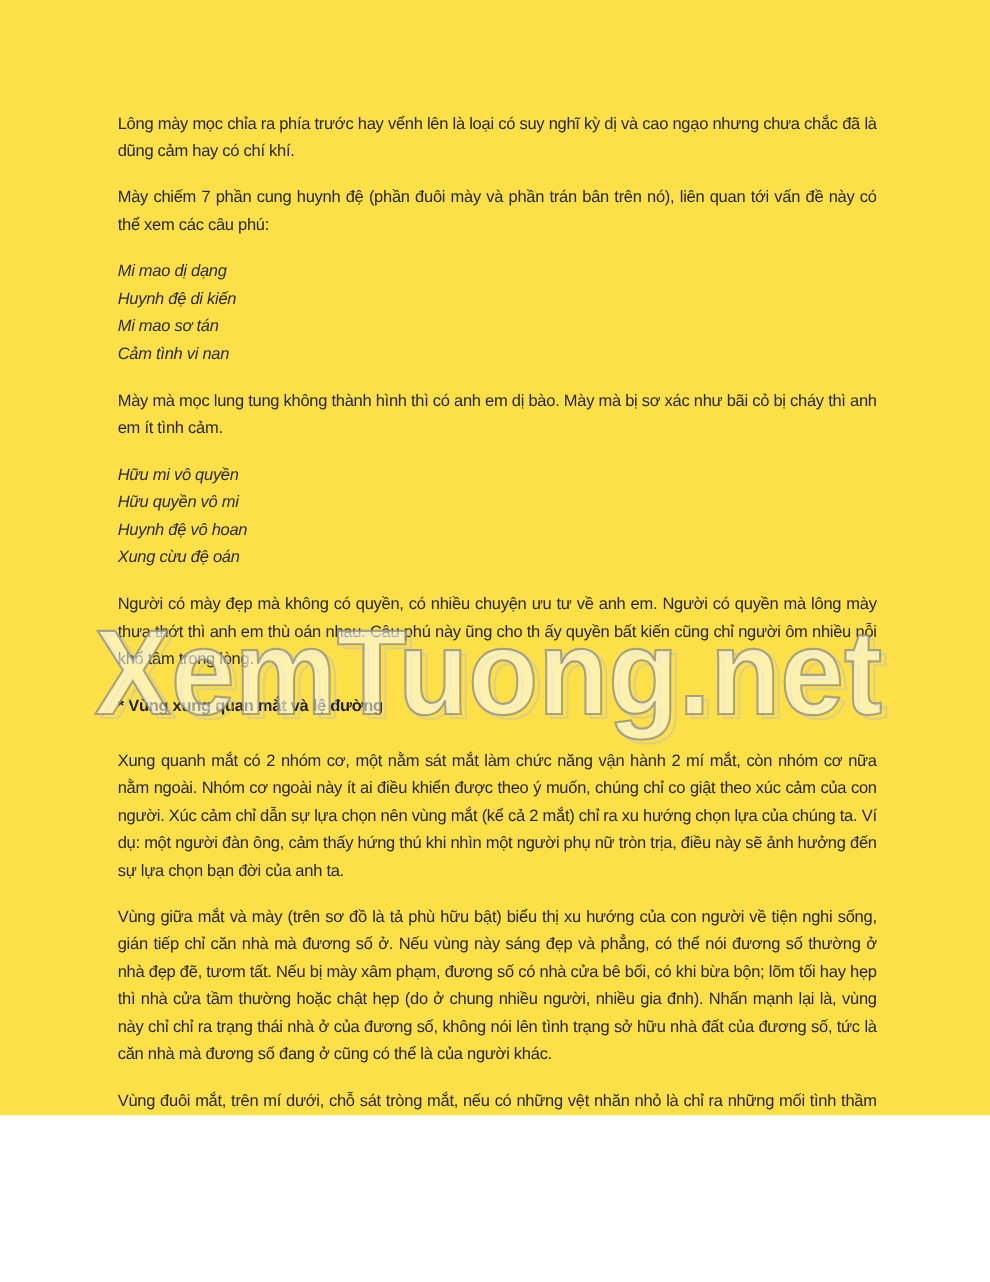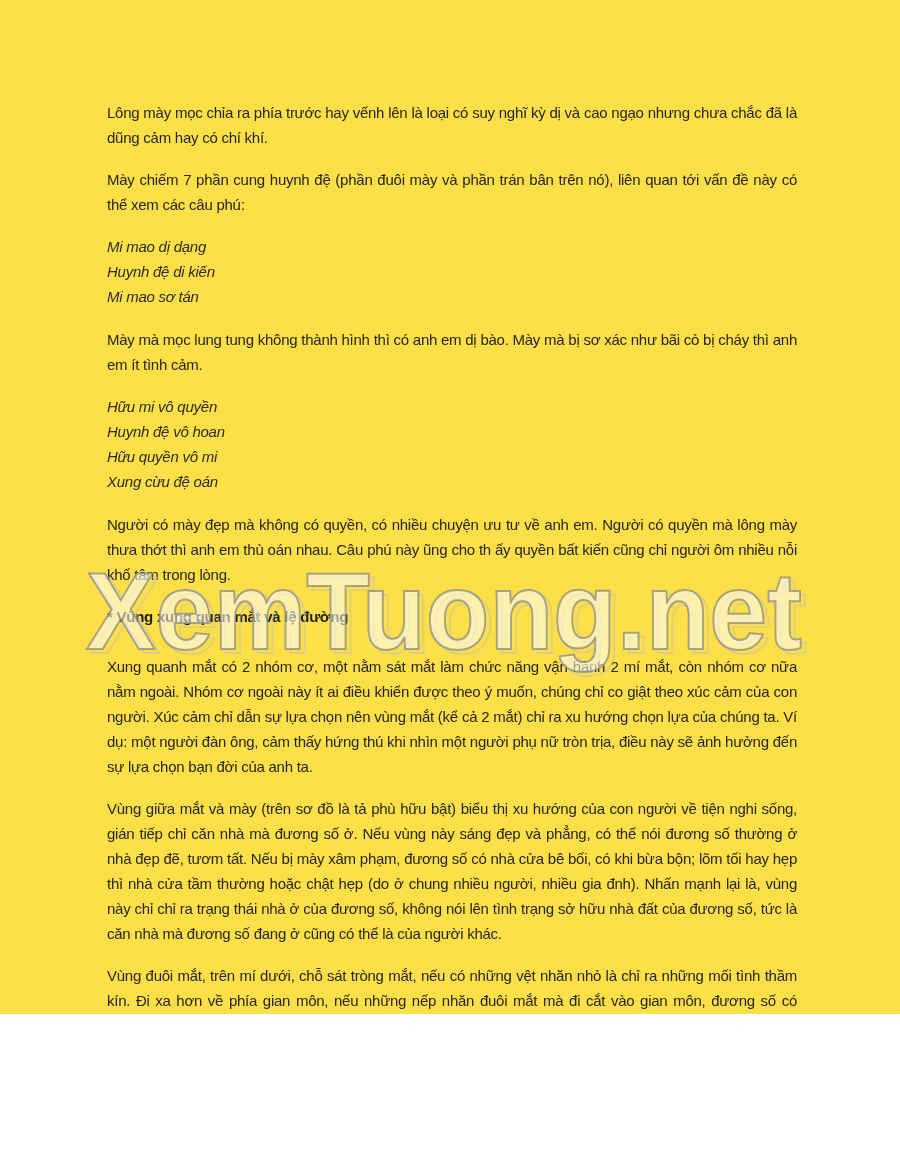--- a/index.html
+++ b/index.html
@@ -99,26 +99,27 @@
 
 <div class="page">
 
   <div class="content">
       <p class="para">Lông mày mọc chỉa ra phía trước hay vểnh lên là loại có suy nghĩ kỳ dị và cao ngạo nhưng chưa chắc đã là dũng cảm hay có chí khí.</p>
       <p class="para">Mày chiếm 7 phần cung huynh đệ (phần đuôi mày và phần trán bân trên nó), liên quan tới vấn đề này có thể xem các câu phú:</p>
       <div class="verse">
         <div class="verse-line">Mi mao dị dạng</div>
         <div class="verse-line">Huynh đệ di kiến</div>
         <div class="verse-line">Mi mao sơ tán</div>
+        <div class="verse-line">Cảm tình vi nan</div>
       </div>
       <p class="para">Mày mà mọc lung tung không thành hình thì có anh em dị bào. Mày mà bị sơ xác như bãi cỏ bị cháy thì anh em ít tình cảm.</p>
       <div class="verse">
         <div class="verse-line">Hữu mi vô quyền</div>
+        <div class="verse-line">Hữu quyền vô mi</div>
         <div class="verse-line">Huynh đệ vô hoan</div>
-        <div class="verse-line">Hữu quyền vô mi</div>
         <div class="verse-line">Xung cừu đệ oán</div>
       </div>
       <p class="para">Người có mày đẹp mà không có quyền, có nhiều chuyện ưu tư về anh em. Người có quyền mà lông mày thưa thớt thì anh em thù oán nhau. Câu phú này ũng cho th ấy quyền bất kiến cũng chỉ người ôm nhiều nỗi khổ tâm trong lòng.</p>
       <p class="heading">* Vùng xung quan mắt và lệ đường</p>
       <p class="para">Xung quanh mắt có 2 nhóm cơ, một nằm sát mắt làm chức năng vận hành 2 mí mắt, còn nhóm cơ nữa nằm ngoài. Nhóm cơ ngoài này ít ai điều khiển được theo ý muốn, chúng chỉ co giật theo xúc cảm của con người. Xúc cảm chỉ dẫn sự lựa chọn nên vùng mắt (kể cả 2 mắt) chỉ ra xu hướng chọn lựa của chúng ta. Ví dụ: một người đàn ông, cảm thấy hứng thú khi nhìn một người phụ nữ tròn trịa, điều này sẽ ảnh hưởng đến sự lựa chọn bạn đời của anh ta.</p>
       <p class="para">Vùng giữa mắt và mày (trên sơ đồ là tả phù hữu bật) biểu thị xu hướng của con người về tiện nghi sống, gián tiếp chỉ căn nhà mà đương số ở. Nếu vùng này sáng đẹp và phẳng, có thể nói đương số thường ở nhà đẹp đẽ, tươm tất. Nếu bị mày xâm phạm, đương số có nhà cửa bê bối, có khi bừa bộn; lõm tối hay hẹp thì nhà cửa tầm thường hoặc chật hẹp (do ở chung nhiều người, nhiều gia đnh).  Nhấn mạnh lại là, vùng này chỉ chỉ ra trạng thái nhà ở của đương số, không nói lên tình trạng sở hữu nhà đất của đương số, tức là căn nhà mà đương số đang ở cũng có thể là của người khác.</p>
       <p class="para">Vùng đuôi mắt, trên mí dưới, chỗ sát tròng mắt, nếu có những vệt nhăn nhỏ là chỉ ra những mối tình thầm kín. Đi xa hơn về phía gian môn, nếu những nếp nhăn đuôi mắt mà đi cắt vào gian môn, đương số có những chuyện rắc rối trong đời sống hôn nhân, kiểu như toan tính li dị, có</p>
     </div>
 
   <svg class="watermark-svg" width="760" height="200">

